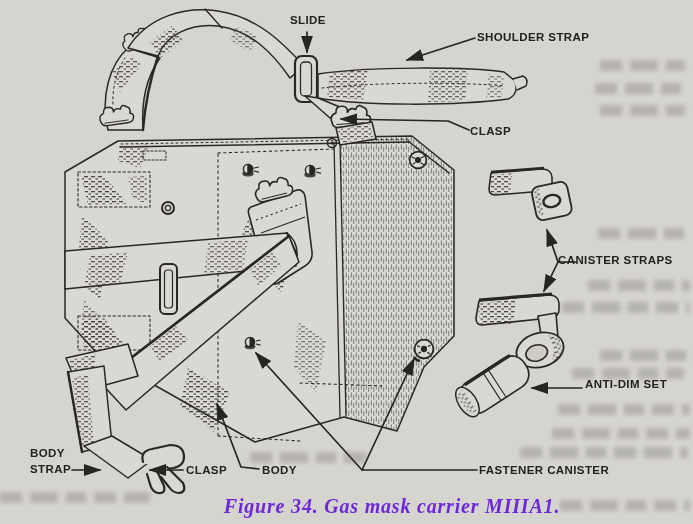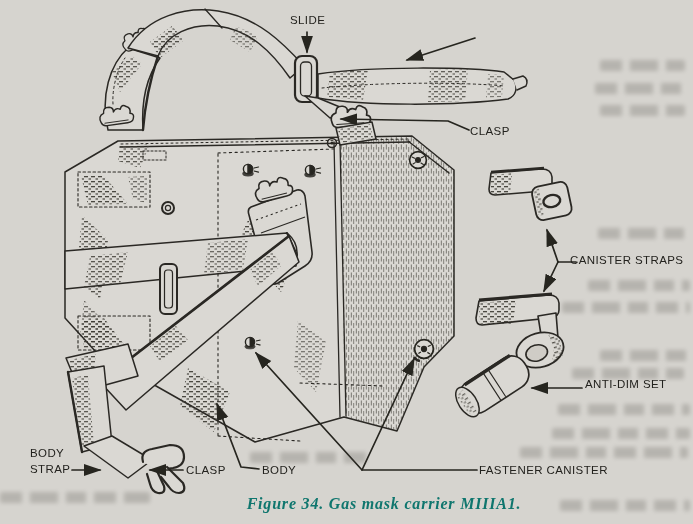--- a/index.html
+++ b/index.html
@@ -7,37 +7,37 @@
     position:relative;
     width:693px;height:524px;
     background:#d6d4cf;
     overflow:hidden;
     font-family:"Liberation Sans", sans-serif;
   }
   .stage svg{position:absolute;left:0;top:0;}
   .part-label{
     position:absolute;
     font-family:"Liberation Sans", sans-serif;
-    font-weight:400;
+    font-weight:700;
     font-size:11.5px;
     letter-spacing:0.4px;
     color:#23221e;
     white-space:pre-line;
     line-height:1.4;
   }
   .caption{
     position:absolute;
-    left:204px;top:495px;width:360px;
+    left:212px;top:495px;width:360px;
     text-align:center;
     font-family:"Liberation Serif", serif;
     font-style:italic;
     font-weight:700;
-    font-size:16px;
+    font-size:20px;
     letter-spacing:0.8px;
-    color:#0f766e;
+    color:#6d28d9;
   }
   
   .ghost{
     position:absolute;height:11px;border-radius:2px;
     background:repeating-linear-gradient(90deg,
       rgba(75,72,66,.55) 0 22px, rgba(75,72,66,0) 22px 30px,
       rgba(75,72,66,.55) 30px 58px, rgba(75,72,66,0) 58px 66px,
       rgba(75,72,66,.55) 66px 86px, rgba(75,72,66,0) 86px 94px);
     filter:blur(2.2px);
     opacity:.42;
@@ -254,22 +254,23 @@
   <div class="ghost" style="left:600px;top:350px;width:88px"></div>
   <div class="ghost" style="left:572px;top:368px;width:112px"></div>
   <div class="ghost" style="left:558px;top:404px;width:132px"></div>
   <div class="ghost" style="left:552px;top:428px;width:138px"></div>
   <div class="ghost" style="left:520px;top:447px;width:168px"></div>
   <div class="ghost" style="left:560px;top:500px;width:130px"></div>
   <div class="ghost" style="left:0px;top:492px;width:150px"></div>
   <div class="ghost" style="left:250px;top:452px;width:120px"></div>
 
   <div class="part-label" style="left:290px;top:12px">SLIDE</div>
+  <div class="part-label" style="left:477px;top:29px">SHOULDER STRAP</div>
   <div class="part-label" style="left:470px;top:123px">CLASP</div>
-  <div class="part-label" style="left:570px;top:252px">CANISTER STRAPS</div>
+  <div class="part-label" style="left:558px;top:252px">CANISTER STRAPS</div>
   <div class="part-label" style="left:585px;top:376px">ANTI-DIM SET</div>
   <div class="part-label" style="left:479px;top:462px">FASTENER CANISTER</div>
   <div class="part-label" style="left:262px;top:462px">BODY</div>
   <div class="part-label" style="left:186px;top:462px">CLASP</div>
   <div class="part-label" style="left:30px;top:445px">BODY
 STRAP</div>
 
   <div class="caption">Figure 34.  Gas mask carrier MIIIA1.</div>
 
 </div>

